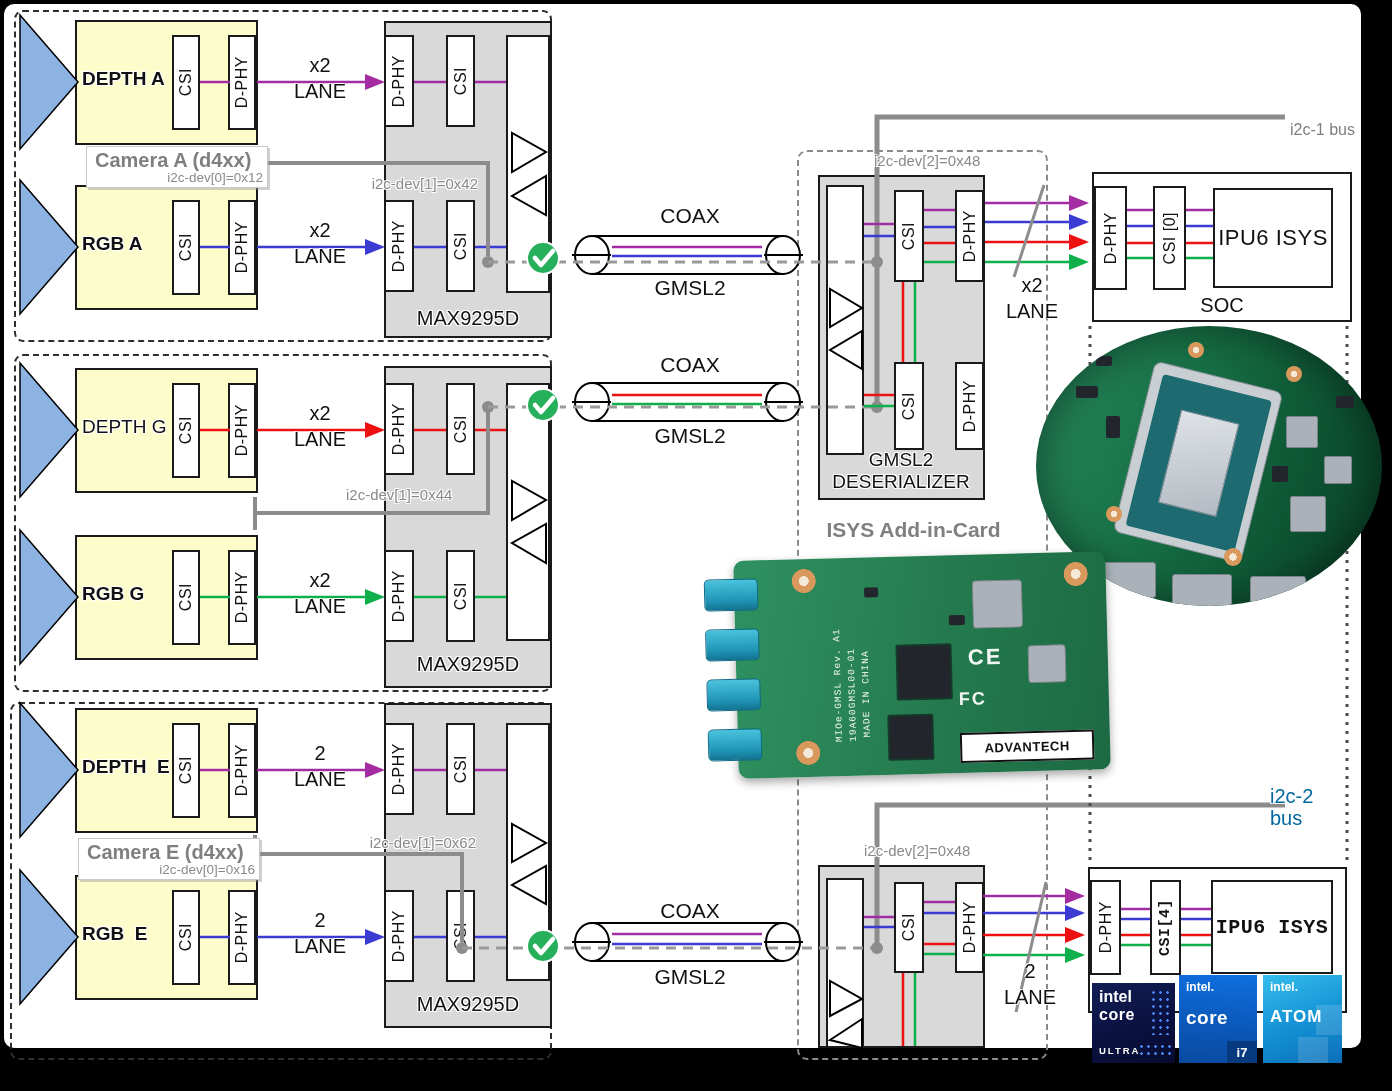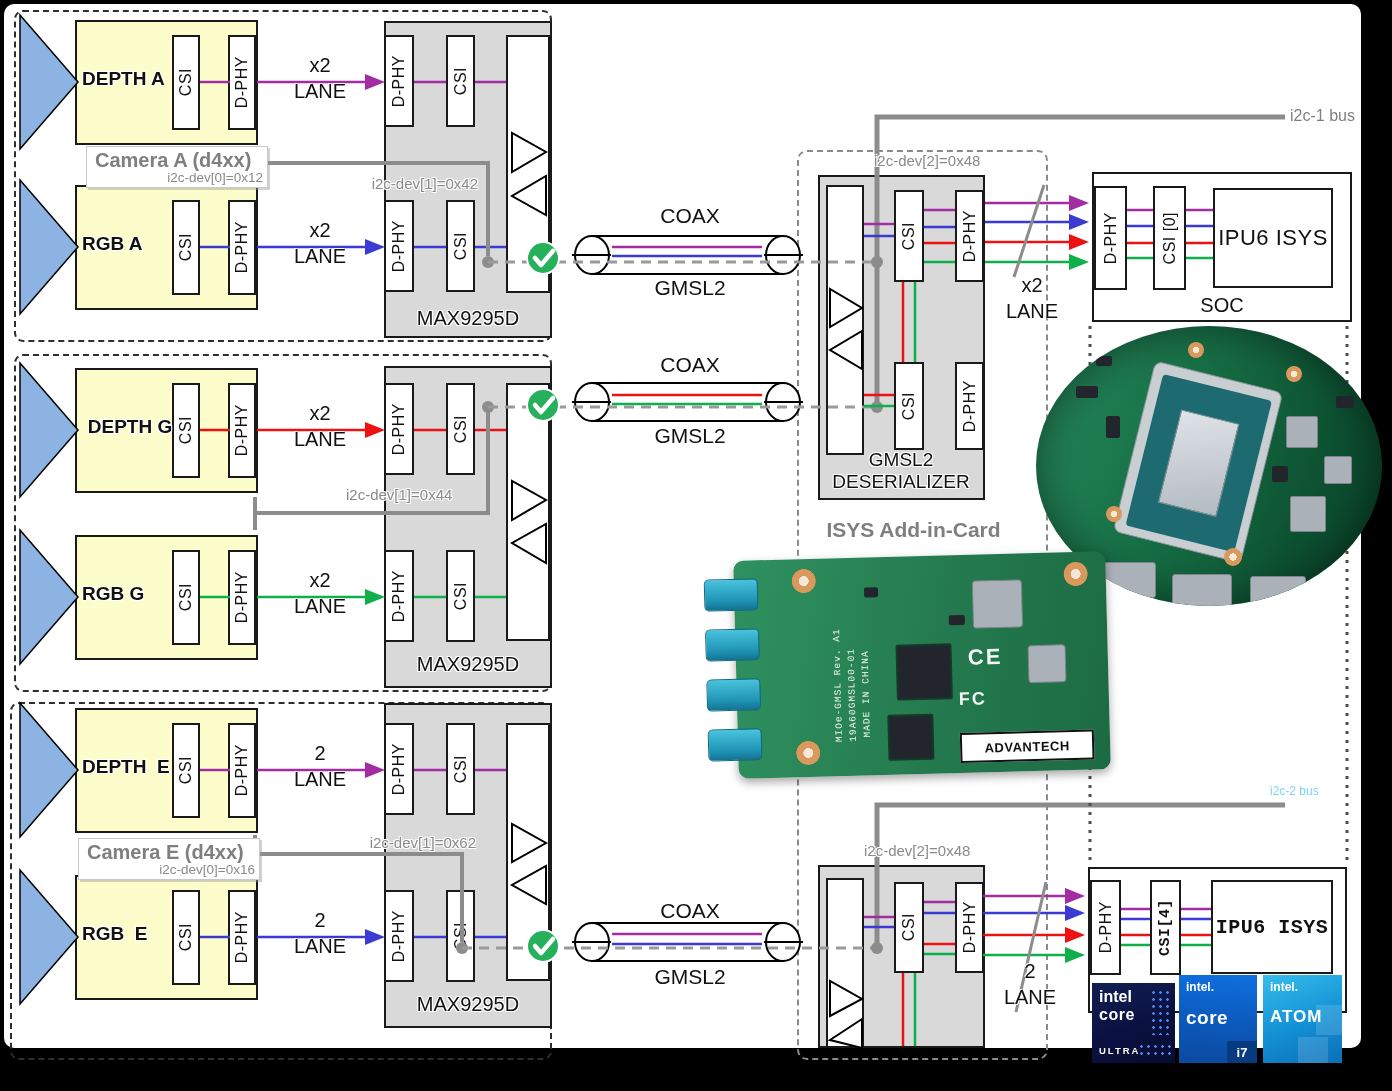--- a/index.html
+++ b/index.html
@@ -112,21 +112,21 @@
       <span>D-PHY</span>
     </div>
   <div class="box vbox z1" style="left:446px;top:200px;width:29px;height:92px">
       <span>CSI</span>
     </div>
   <div class="box z1" style="left:506px;top:35px;width:44px;height:258px"></div>
   <div class="lbl black20 z3" style="left:400px;top:307px;width:136px">MAX9295D</div>
   <div class="lbl gsm z3" style="left:348px;top:176px;width:130px;text-align:right;font-size:15px">i2c-dev[1]=0x42</div>
 
   <div class="box yellow z1" style="left:75px;top:368px;width:183px;height:125px"></div>
-  <div class="lbl z3" style="left:82px;top:417px;width:96px;font-size:19px;font-weight:bold;text-align:center">DEPTH G</div>
+  <div class="lbl z3" style="left:82px;top:417px;width:96px;font-size:19px;font-weight:normal;text-align:left">DEPTH G</div>
   <div class="box vbox z1" style="left:172px;top:383px;width:28px;height:95px">
       <span>CSI</span>
     </div>
   <div class="box vbox z1" style="left:228px;top:383px;width:28px;height:95px">
       <span>D-PHY</span>
     </div>
 
   <div class="box yellow z1" style="left:75px;top:535px;width:183px;height:125px"></div>
   <div class="lbl z3" style="left:82px;top:584px;width:96px;font-size:19px;font-weight:bold;text-align:left">RGB G</div>
   <div class="box vbox z1" style="left:172px;top:550px;width:28px;height:95px">
@@ -259,33 +259,33 @@
   <div class="box vbox z1" style="left:1094px;top:186px;width:33px;height:104px">
       <span>D-PHY</span>
     </div>
   <div class="box vbox z1" style="left:1153px;top:186px;width:33px;height:104px">
       <span>CSI [0]</span>
     </div>
   <div class="box vbox z1" style="left:1213px;top:188px;width:120px;height:100px">
       <span style="writing-mode:horizontal-tb;transform:none;font-size:22px">IPU6 ISYS</span>
     </div>
   <div class="lbl black20 z3" style="left:1192px;top:294px;width:60px">SOC</div>
-  <div class="lbl z3" style="left:1290px;top:107px;width:72px;font-size:16px;color:#7f7f7f;text-align:left">i2c-1 bus</div>
+  <div class="lbl z3" style="left:1290px;top:121px;width:72px;font-size:16px;color:#7f7f7f;text-align:left">i2c-1 bus</div>
 
   <div class="box z1" style="left:1088px;top:867px;width:259px;height:146px"></div>
   <div class="box vbox z1" style="left:1090px;top:880px;width:31px;height:95px">
       <span>D-PHY</span>
     </div>
   <div class="box vbox mono z1" style="left:1150px;top:880px;width:31px;height:95px">
       <span style="font-size:15px">CSI[4]</span>
     </div>
   <div class="box vbox z1" style="left:1211px;top:880px;width:122px;height:94px">
       <span class="mono" style="writing-mode:horizontal-tb;transform:none;font-size:20px">IPU6 ISYS</span>
     </div>
-  <div class="lbl z3" style="left:1270px;top:785px;width:80px;font-size:12px;color:#7dd3fc;text-align:left">i2c-2 bus</div>
+  <div class="lbl z3" style="left:1270px;top:785px;width:80px;font-size:20px;color:#0369a1;text-align:left">i2c-2 bus</div>
 
   <div class="lbl gbold z3" style="left:806px;top:518px;width:215px;font-size:21px">ISYS Add-in-Card</div>
 
   <svg id="wires" width="1392" height="1091" viewBox="0 0 1392 1091">
     <defs>
       <marker id="arrP" markerUnits="userSpaceOnUse" markerWidth="20" markerHeight="16" refX="1" refY="8" orient="auto">
           <path d="M0,0 L20,8 L0,16 Z" fill="#A32CA3"></path>
         </marker>
       <marker id="arrB" markerUnits="userSpaceOnUse" markerWidth="20" markerHeight="16" refX="1" refY="8" orient="auto">
           <path d="M0,0 L20,8 L0,16 Z" fill="#3B3BD4"></path>

